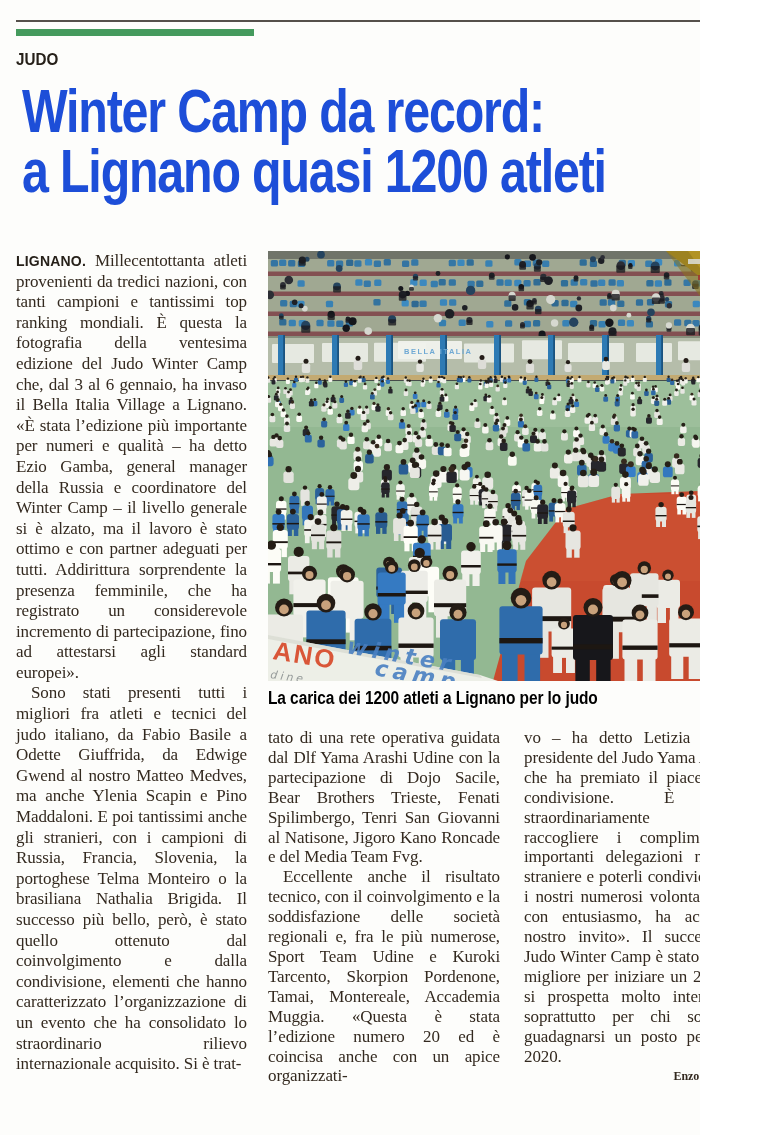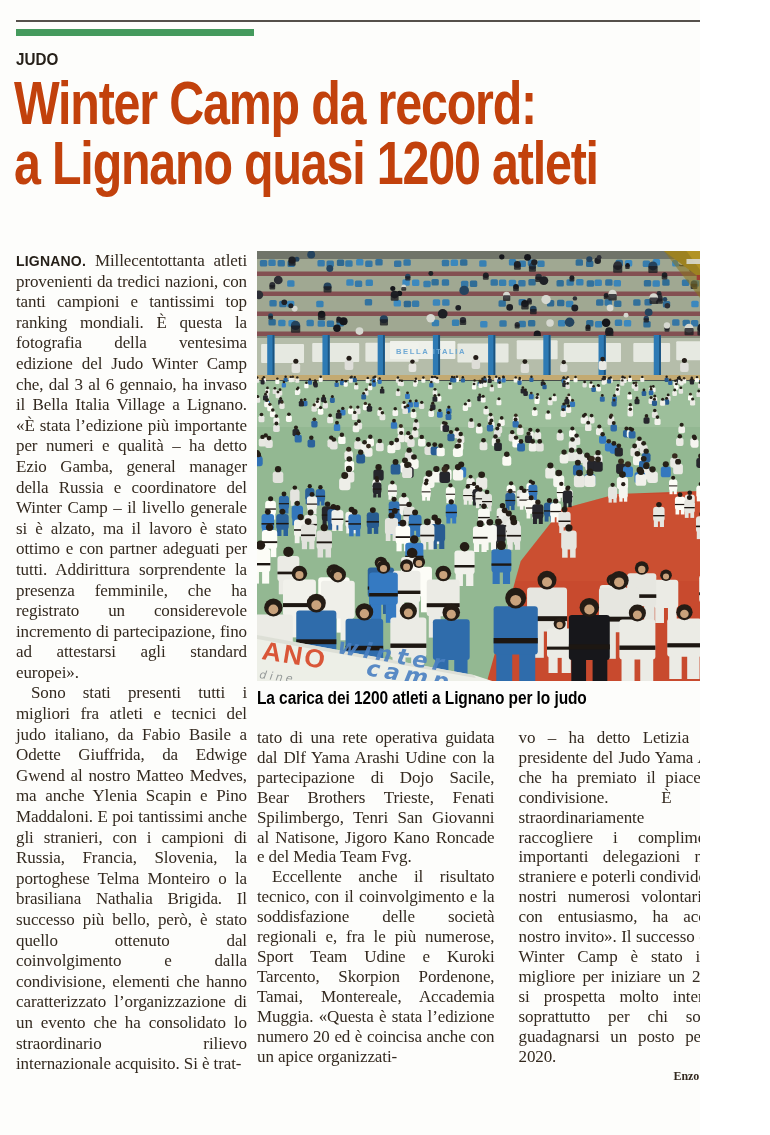--- a/index.html
+++ b/index.html
@@ -4,25 +4,25 @@
 <style>
   html,body{margin:0;padding:0;background:#ffffff;}
   .page{position:relative;width:700px;height:1135px;background:#fdfdfb;overflow:hidden;
         font-family:"Liberation Serif",serif;}
   .condense{display:inline-block;transform:scaleX(var(--cx,.9));transform-origin:0 50%;white-space:nowrap;}
 
   .top-rule{position:absolute;left:16px;top:20px;width:740px;height:2px;background:#55504b;}
   .green-bar{position:absolute;left:16px;top:29px;width:238px;height:7px;background:var(--accent-green,#459a5d);}
   .kicker{position:absolute;left:16px;top:51px;font-family:"Liberation Sans",sans-serif;
           font-weight:700;font-size:16px;color:#262019;}
-  .headline{position:absolute;left:14px;top:73px;margin:0;font-family:"Liberation Sans",sans-serif;
-            font-weight:700;font-size:62px;line-height:60px;letter-spacing:-1.5px;color:#c2410c;}
+  .headline{position:absolute;left:14px;top:73px;margin:8px;font-family:"Liberation Sans",sans-serif;
+            font-weight:700;font-size:62px;line-height:60px;letter-spacing:-1.5px;color:#1d4ed8;}
   .hl-line{display:block;}
 
-  .main{position:absolute;left:16px;top:251px;width:740px;display:flex;gap:10px;
+  .main{position:absolute;left:16px;top:251px;width:740px;display:flex;gap:21px;
         color:#33291f;letter-spacing:-.1px;}
   .col1{flex:none;width:231px;font-size:17px;line-height:20.6px;}
   .right{flex:1;min-width:0;}
   .para{margin:0;text-align:justify;}
   .indent{text-indent:15px;}
   .lead{font-family:"Liberation Sans",sans-serif;font-weight:700;font-size:14px;
         letter-spacing:.2px;color:#262019;}
 
   .photo{width:100%;height:430px;display:block;background:#9aa28c;}
   .caption{margin-top:7px;font-family:"Liberation Sans",sans-serif;font-weight:700;

